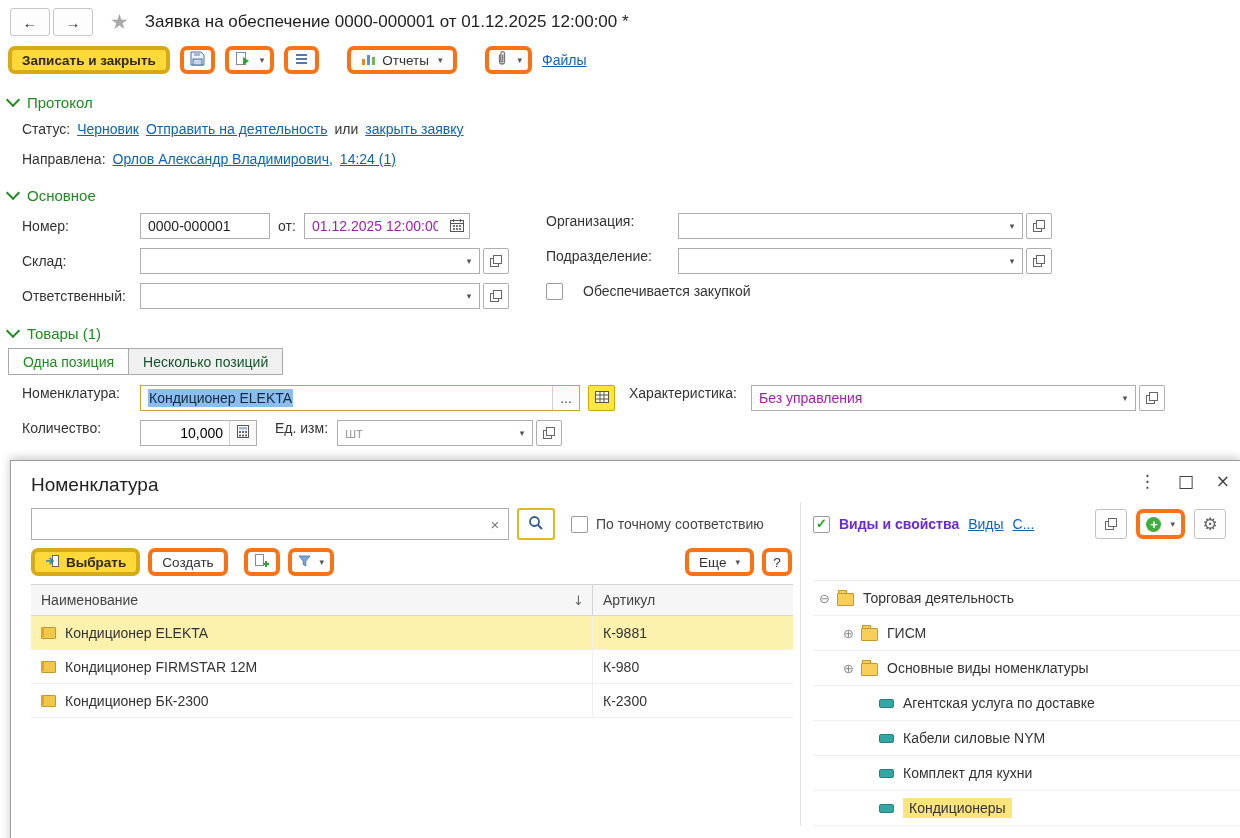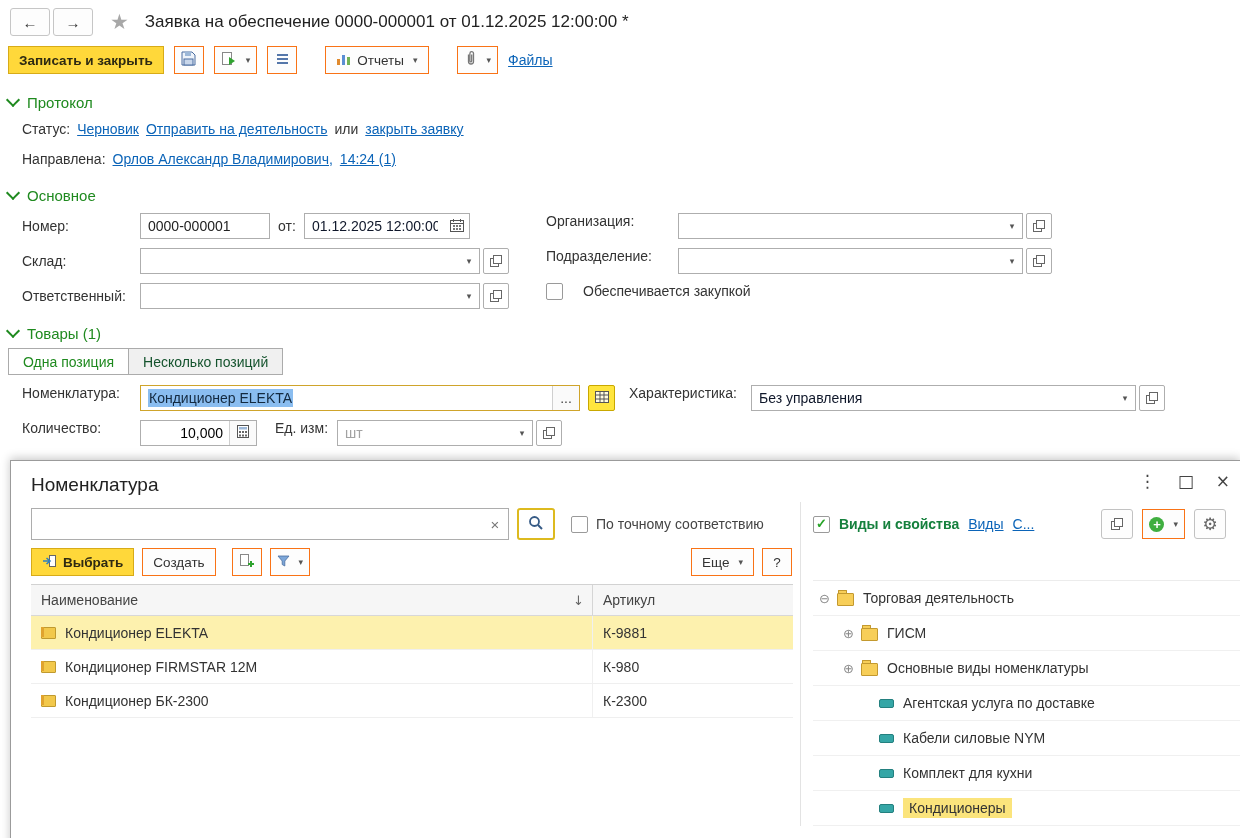--- a/index.html
+++ b/index.html
@@ -1,36 +1,36 @@
 <!DOCTYPE html>
 <html><head>
 <meta charset="utf-8">
 <style>
   html,body{margin:0;padding:0;width:1240px;height:838px;overflow:hidden;background:#fff;
     font-family:"Liberation Sans",sans-serif;font-size:14px;color:#333;}
   .glyph{font-family:"DejaVu Sans",sans-serif;}
   
   .btn{display:inline-flex;align-items:center;gap:6px;height:28px;padding:0 10px;
-    background:#fdfdfd;border:1px solid #f97316;border-radius:0;font-size:13.5px;color:#333;cursor:pointer;box-sizing:border-box;}
+    background:#fdfdfd;border:4px solid #f97316;border-radius:7px;font-size:13.5px;color:#333;cursor:pointer;box-sizing:border-box;}
   .icon-btn{padding:0 6px;min-width:30px;justify-content:center;}
   .yellow{background:#ffd83a;border-color:#d7ab18;font-weight:bold;color:#2e2a12;}
   .ddz{font-size:9px;color:#555;margin-left:3px;}
   .lnk{color:#0b64b8;text-decoration:underline;cursor:pointer;}
   .sec{display:flex;align-items:center;gap:9px;margin:16px 0 6px 8px;color:#1f8a1f;font-size:15px;}
   .chev{width:8px;height:8px;border-left:2px solid #1f8a1f;border-bottom:2px solid #1f8a1f;transform:rotate(-45deg);margin-top:-5px;}
   .cb{display:inline-block;width:15px;height:15px;border:1px solid #9a9a9a;border-radius:2px;background:#fff;
     text-align:center;line-height:14px;font-size:13px;vertical-align:middle;box-sizing:content-box;}
   .cb.checked::before{content:"✓";color:#28a428;font-weight:bold;}
   .sq-icon{position:relative;width:12px;height:12px;display:inline-block;}
   .sq-icon::before{content:"";position:absolute;left:0;bottom:0;width:7px;height:7px;border:1px solid #666;background:#fff;}
   .sq-icon::after{content:"";position:absolute;right:0;top:0;width:7px;height:7px;border:1px solid #666;background:#fff;}
   .ext-btn{width:26px;height:26px;border:1px solid #aeaeae;border-radius:2px;margin-left:3px;display:inline-flex;
     align-items:center;justify-content:center;background:#fff;cursor:pointer;box-sizing:border-box;}
   .combo{display:inline-flex;align-items:center;height:26px;border:1px solid #aeaeae;background:#fff;box-sizing:border-box;}
-  .combo input{border:none;outline:none;flex:1;padding:0 7px;font:inherit;color:#0f172a;min-width:0;background:transparent;}
+  .combo input{border:none;outline:none;flex:1;padding:0 7px;font:inherit;color:#a21caf;min-width:0;background:transparent;}
   .combo input::placeholder{color:#a2a2a2;}
   .combo .dd-btn{width:20px;align-self:stretch;display:flex;align-items:center;justify-content:center;cursor:pointer;color:#555;font-size:9px;}
   .tfield{height:26px;border:1px solid #aeaeae;box-sizing:border-box;padding:0 7px;font:inherit;color:#222;outline:none;}
   
   .titlebar{display:flex;align-items:center;padding:8px 0 2px 10px;}
   .navbtn{width:38px;height:26px;border:1px solid #c6c6c6;border-radius:3px;background:#fdfdfd;display:inline-flex;
     align-items:center;justify-content:center;font-size:15px;color:#333;cursor:pointer;margin-right:3px;}
   .star{font-size:21px;color:#a8a8a8;margin:0 16px 0 14px;}
   .doc-title{font-size:17px;color:#222;}
   
@@ -79,21 +79,21 @@
   .gh-name{width:562px;display:flex;align-items:center;padding-left:10px;border-right:1px solid #d5d5d5;box-sizing:border-box;height:100%;}
   .gh-art{flex:1;padding-left:10px;}
   .sort{margin-left:auto;margin-right:8px;color:#666;font-size:13px;}
   .trow{display:flex;height:33px;align-items:center;border-bottom:1px solid #efefef;cursor:pointer;}
   .trow.sel{background:#fdf1ae;}
   .tc.name{width:562px;display:flex;align-items:center;box-sizing:border-box;padding-left:10px;border-right:1px solid #f0f0f0;height:100%;}
   .tc.art{flex:1;padding-left:10px;}
   .item-ic{width:13px;height:10px;background:#f2c84b;border:1px solid #c09a2f;border-radius:1px;position:relative;margin-right:9px;flex:none;}
   .item-ic::before{content:"";position:absolute;left:-1px;top:-1px;width:3px;height:10px;background:#e0a32e;}
   .kinds-head{display:flex;align-items:center;gap:9px;height:32px;margin:2px 8px 8px 0;}
-  .kinds-title{font-weight:bold;color:#15803d;}
+  .kinds-title{font-weight:bold;color:#6d28d9;}
   .small-btn{width:32px;height:30px;border:1px solid #c2c2c2;border-radius:3px;background:#fdfdfd;display:inline-flex;
     align-items:center;justify-content:center;cursor:pointer;box-sizing:border-box;}
   .plus-circle{width:15px;height:15px;border-radius:50%;background:#3fae3f;color:#fff;display:inline-flex;align-items:center;
     justify-content:center;font-size:13px;font-weight:bold;line-height:1;}
   .plus-circle::before{content:"+";}
   .gear{font-size:17px;color:#666;}
   .tree{margin-top:40px;border-top:1px solid #ececec;}
   .tnode{display:flex;align-items:center;height:34px;border-bottom:1px solid #f0f0f0;cursor:pointer;}
   .tnode.lvl0{padding-left:6px;}
   .tnode.lvl1{padding-left:30px;}

